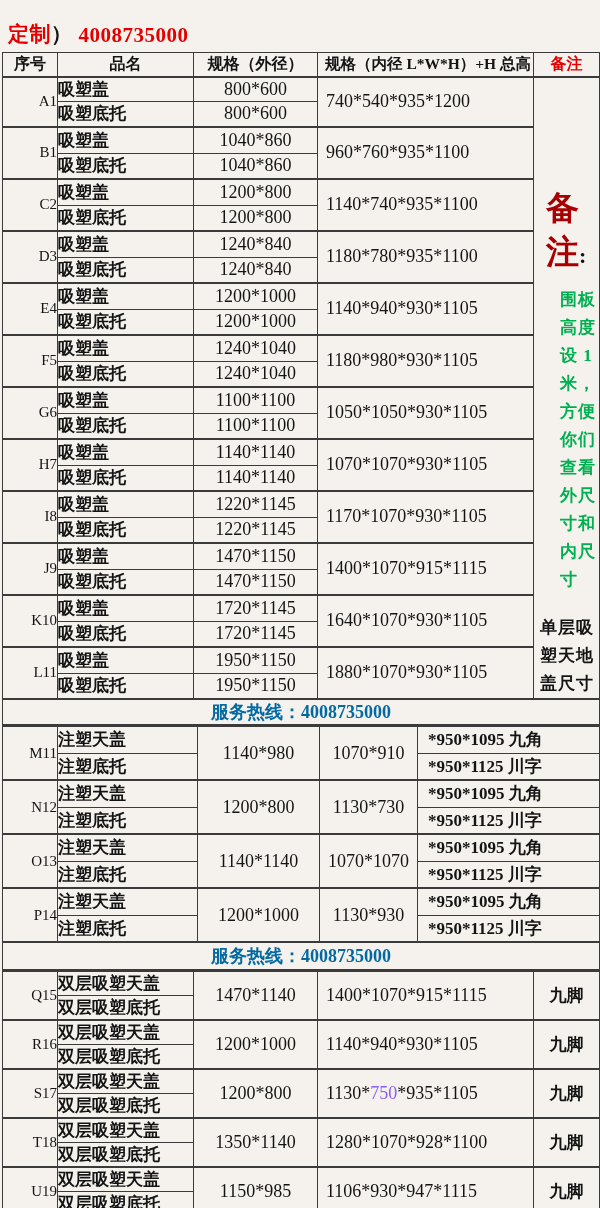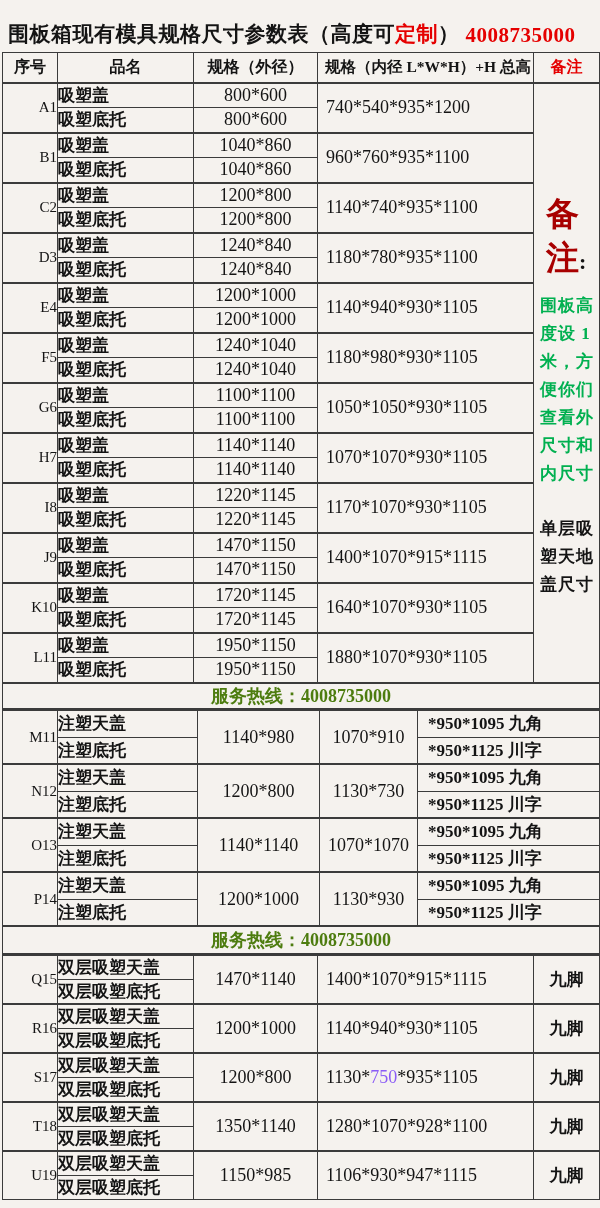--- a/index.html
+++ b/index.html
@@ -10,50 +10,49 @@
                font-size:21px; font-weight:bold; letter-spacing:0.5px; white-space:nowrap; }
   .title-bar .red { color:#e50000; }
   .title-bar .phone { margin-left:6px; }
 
   table { border-collapse:collapse; width:597px; margin-left:2px; table-layout:fixed; }
   td, th { border:1px solid #3b3b3b; overflow:hidden; white-space:nowrap; }
 
   tr.group-top > td { border-top:2px solid #3b3b3b; }
   table { border:1px solid #3b3b3b; }
 
-  th { height:30px; font-size:16px; font-weight:bold; text-align:center;border-radius:11px; }
+  th { height:24px; font-size:16px; font-weight:bold; text-align:center;border-radius:11px; }
   th.inner-h { text-align:left; padding-left:7px; font-size:15.5px;margin-top:41px; }
   th.remark-h { color:#e50000; }
 
   td { height:25px; }
   td.id    { text-align:right; font-size:15px; }
   td.item  { font-size:17px; font-weight:bold; font-family:"Liberation Serif",serif; }
   td.outer { text-align:center; font-size:18px; }
   td.inner { text-align:left; padding-left:8px; font-size:18px; }
   td.inner-c { text-align:center; font-size:18px; }
   td.note-l { text-align:left; padding-left:10px; font-size:17px; font-weight:bold; }
   td.note-c { text-align:center; font-size:17px; font-weight:bold; }
 
-  tr.banner td { height:26px; text-align:center; color:#4d7c0f; font-weight:bold; font-size:18px; border-top:2px solid #3b3b3b; }
+  tr.banner td { height:26px; text-align:center; color:#0369a1; font-weight:bold; font-size:18px; border-top:2px solid #3b3b3b; }
 
   #t2 td { height:27px; }
   #t3 td { height:23px; }
 
   td.remark { vertical-align:top; padding:108px 2px 0 6px; white-space:normal; }
   .remark-big { color:#a80000; font-weight:bold; font-size:33px; line-height:44px; padding-left:6px; }
   .remark-big .colon { color:#141414; font-size:22px; }
-  .remark-green { margin-top:8px; color:#00b050; font-weight:bold; font-size:17px; line-height:28px; letter-spacing:1px; }
-  .remark-black { margin-top:27px; color:#141414; font-weight:bold; font-size:17px; line-height:28px; letter-spacing:1px; }
+  .remark-green { margin-top:8px; color:#00b050; font-weight:bold; font-size:17px; line-height:28px; letter-spacing:1px;margin-left:20px; }
+  .remark-black { margin-top:20px; color:#141414; font-weight:bold; font-size:17px; line-height:28px; letter-spacing:1px; }
   .accent { color:#8b5cf6; }
 </style>
 </head>
 <body>
 
 <div class="title-bar">
-  <span>围板箱现有模具规格尺寸参数表（高度可</span>
     <span class="red">定制</span>
     <span>）</span>
     <span class="red phone">4008735000</span>
 </div>
 
 <table id="t1">
   <colgroup>
       <col style="width:55px">
       <col style="width:136px">
       <col style="width:124px">

